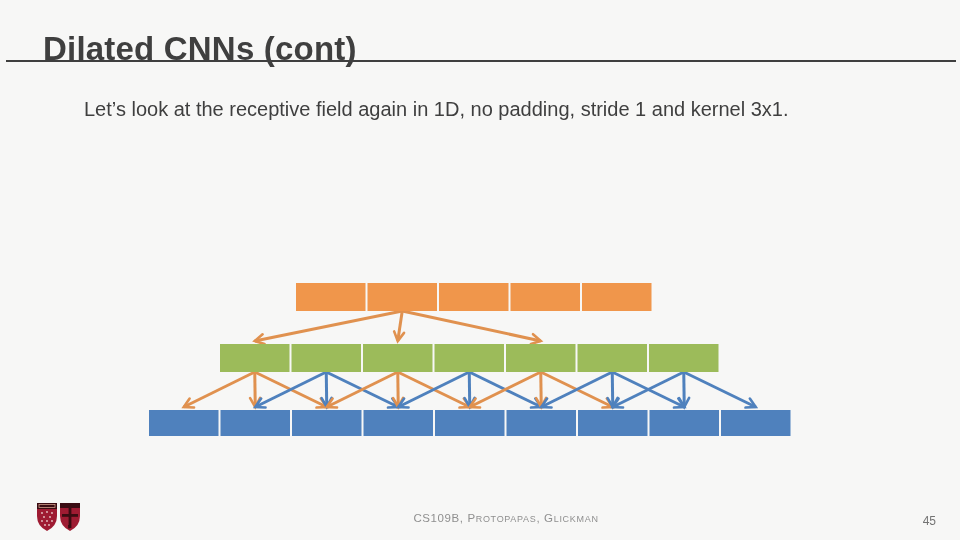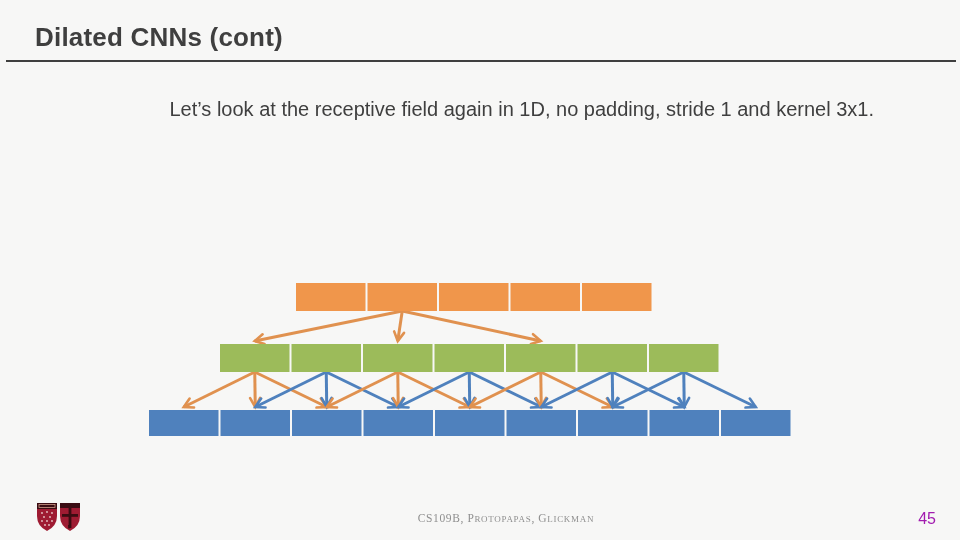--- a/index.html
+++ b/index.html
@@ -1,37 +1,37 @@
 <!DOCTYPE html>
 <html><head>
 <meta charset="utf-8">
 <style>
   html,body{margin:0;padding:0;}
   body{width:960px;height:540px;overflow:hidden;background:#e9e9e9;
        font-family:"Liberation Sans","DejaVu Sans",sans-serif;}
   .slide{position:relative;width:960px;height:540px;background:#f7f7f6;overflow:hidden;}
 
-  .title{position:absolute;left:35px;top:22px;margin:0;width:880px;
-         font-size:26px;font-weight:700;letter-spacing:0.2px;color:#3f3f3f;}
+  .title{position:absolute;left:35px;top:22px;margin:8px;width:880px;
+         font-size:33px;font-weight:700;letter-spacing:0.2px;color:#3f3f3f;}
   .rule{position:absolute;left:6px;top:60px;width:950px;height:0;
         border-top:2px solid #3f3f3f;}
 
   .body{position:absolute;left:72px;top:96px;width:802px;
         font-size:20px;line-height:26px;color:#3f3f3f;}
-  .body p{margin:0 0 11px 12px;text-align:right;}
+  .body p{margin:0 0 11px 12px;}
 
   #diagram{position:absolute;left:0;top:0;}
 
   .footer-logo{position:absolute;left:36px;bottom:7px;width:46px;height:31px;}
   .footer-credit{position:absolute;left:50%;bottom:16px;transform:translateX(-50%);
                  margin-left:26px;white-space:nowrap;color:#8f8f8f;
-                 font-size:11.5px;letter-spacing:0.6px;font-family:Liberation Serif, serif;}
+                 font-size:11.5px;letter-spacing:0.6px;}
   .footer-credit .sc{font-size:9px;letter-spacing:0.7px;}
   .page-number{position:absolute;right:24px;bottom:12px;
-               font-size:16px;color:#a21caf;}
+               font-size:12px;color:#737373;}
 </style>
 </head>
 <body>
 
 <div class="slide">
 
   <h1 class="title">Dilated CNNs (cont)</h1>
   <div class="rule"></div>
 
   <div class="body">

